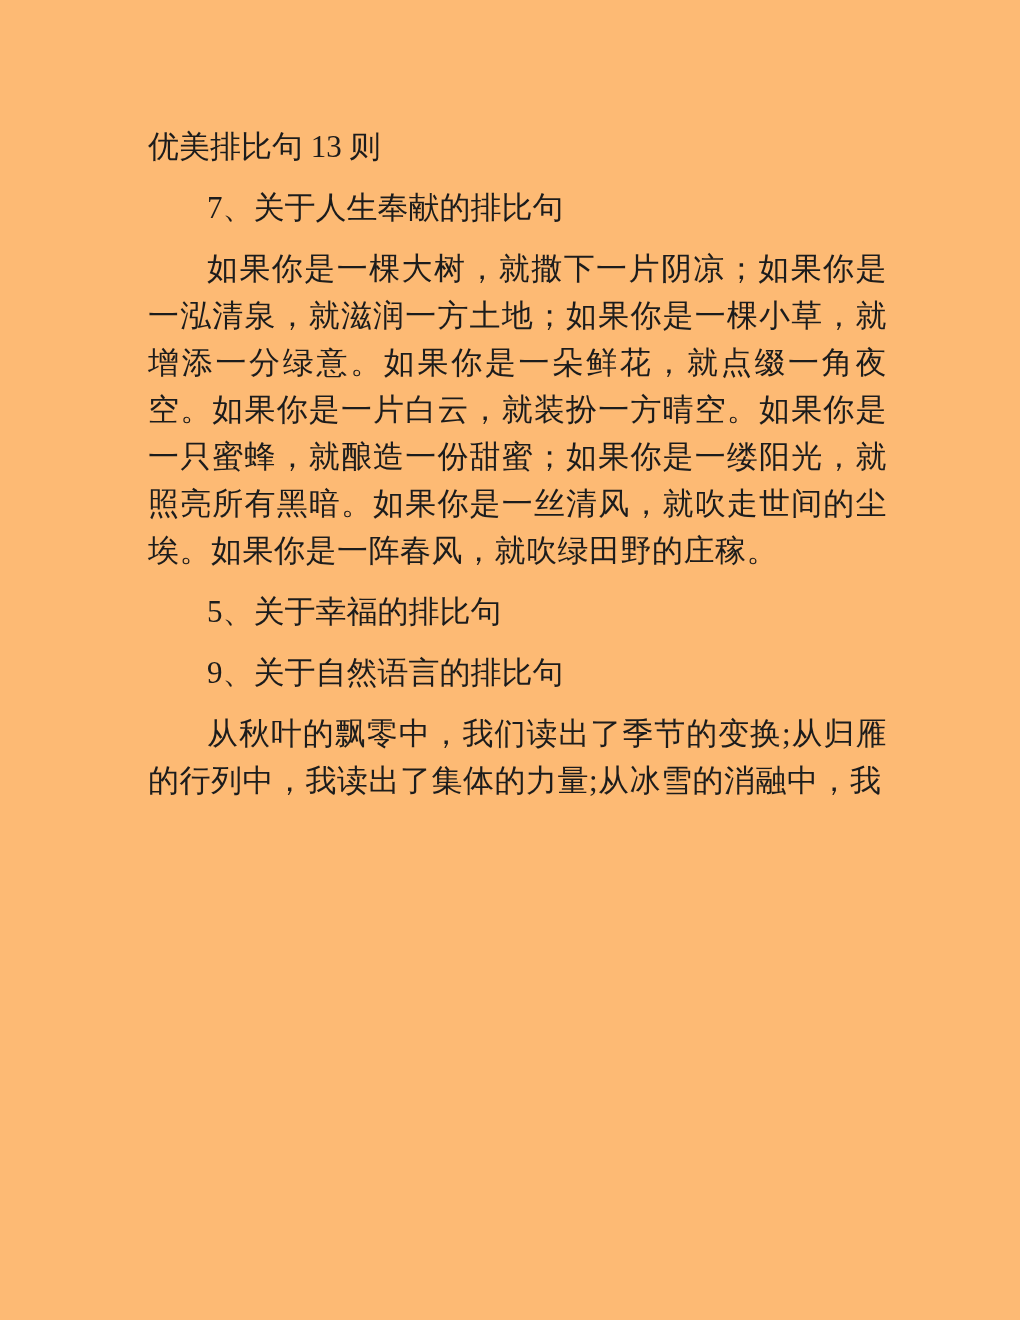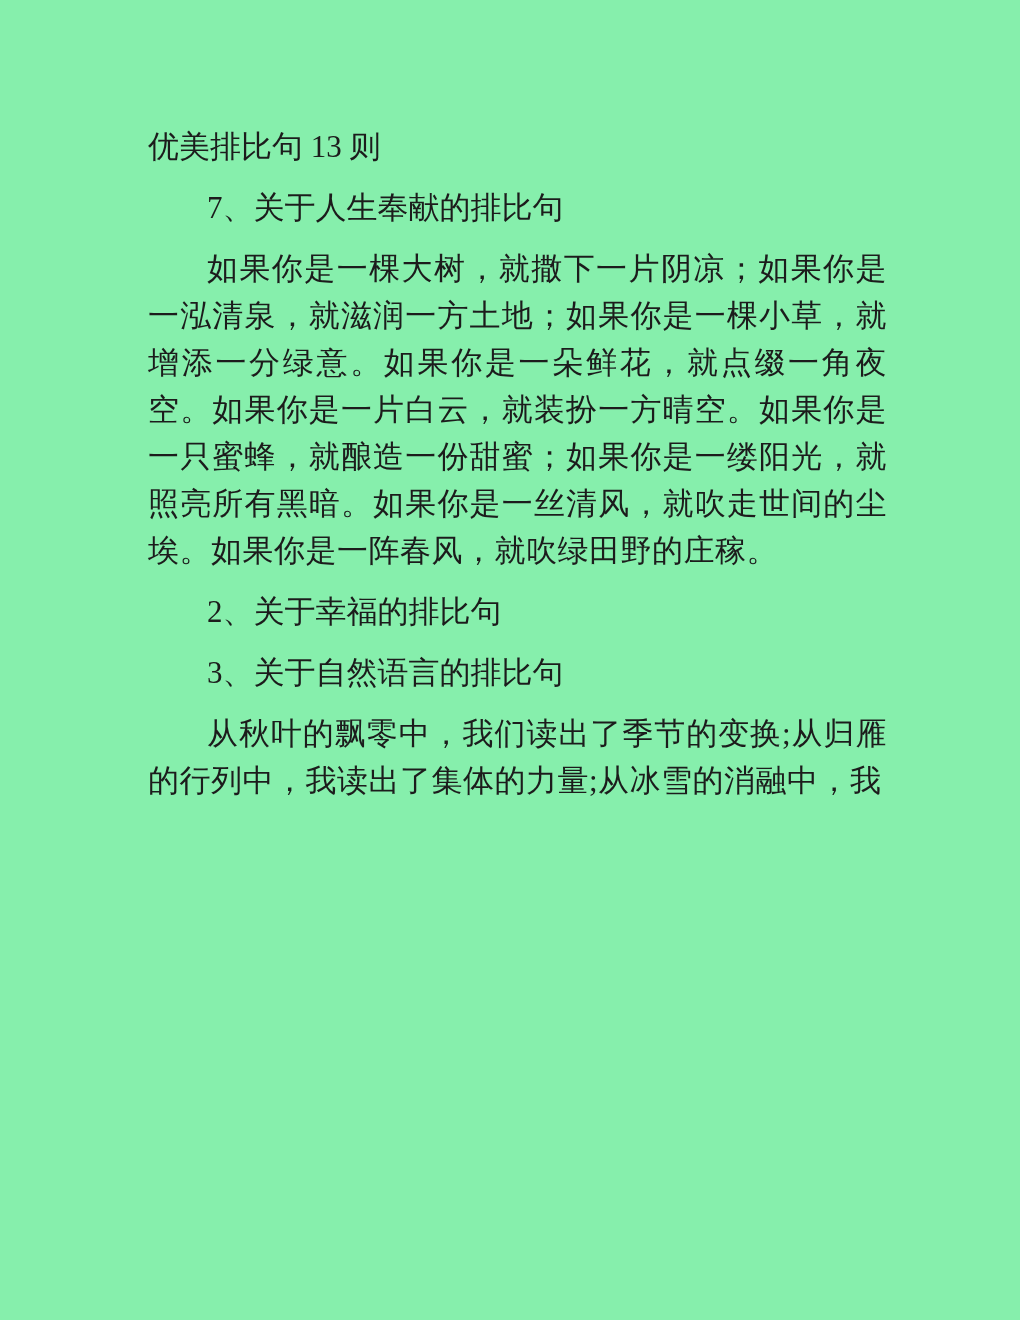--- a/index.html
+++ b/index.html
@@ -10,21 +10,21 @@
   body {
     width: 1020px;
     height: 1320px;
     overflow: hidden;
   }
   .page {
     box-sizing: border-box;
     width: 1020px;
     height: 1320px;
     padding: 123px 125px 0 148px;
-    background: #86efac;
+    background: #fdba74;
     color: #1c1c1c;
     font-family: "Liberation Serif", "DejaVu Serif", serif;
     font-size: 31px;
     line-height: 47px;
     overflow: hidden;
   }
   .doc-title {
     margin: 0 0 14px 0;
     font-weight: normal;
     text-indent: 0;
@@ -42,17 +42,17 @@
   }
 </style>
 </head>
 <body>
 
 <div class="page">
   <div class="doc-title">优美排比句 13 则</div>
   <div>
       <div class="sec-heading">7、关于人生奉献的排比句</div>
       <div class="sec-para">如果你是一棵大树，就撒下一片阴凉；如果你是一泓清泉，就滋润一方土地；如果你是一棵小草，就增添一分绿意。如果你是一朵鲜花，就点缀一角夜空。如果你是一片白云，就装扮一方晴空。如果你是一只蜜蜂，就酿造一份甜蜜；如果你是一缕阳光，就照亮所有黑暗。如果你是一丝清风，就吹走世间的尘埃。如果你是一阵春风，就吹绿田野的庄稼。</div>
-      <div class="sec-heading">2、关于幸福的排比句</div>
-      <div class="sec-heading">3、关于自然语言的排比句</div>
+      <div class="sec-heading">5、关于幸福的排比句</div>
+      <div class="sec-heading">9、关于自然语言的排比句</div>
       <div class="sec-para">从秋叶的飘零中，我们读出了季节的变换;从归雁的行列中，我读出了集体的力量;从冰雪的消融中，我</div>
     </div>
 </div>
 
 </body></html>

